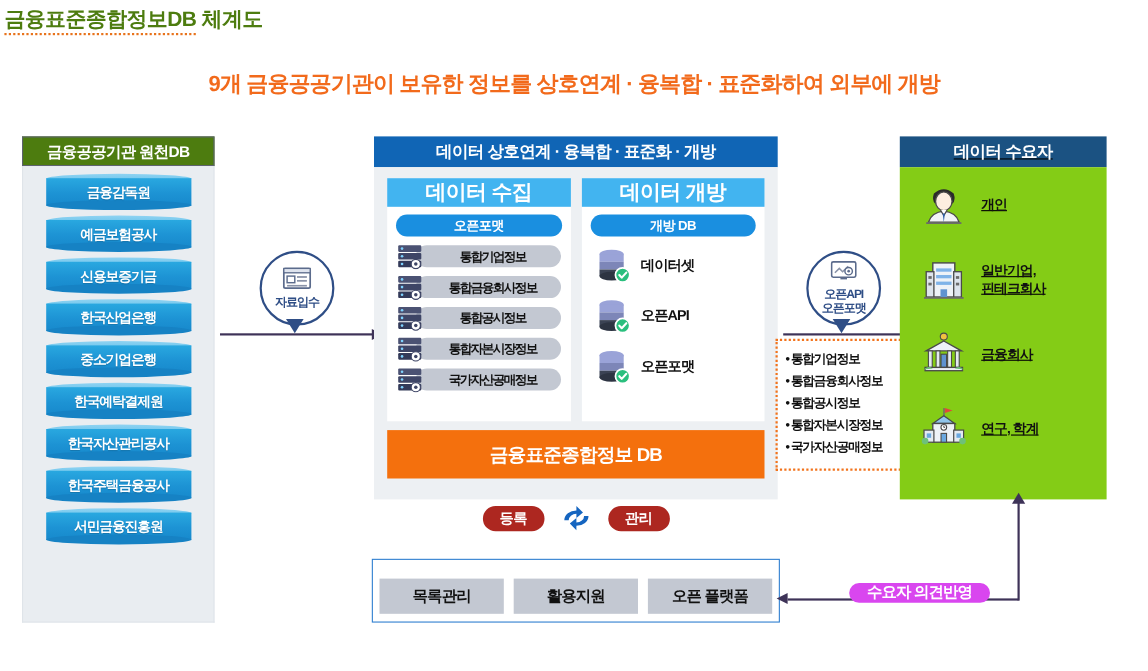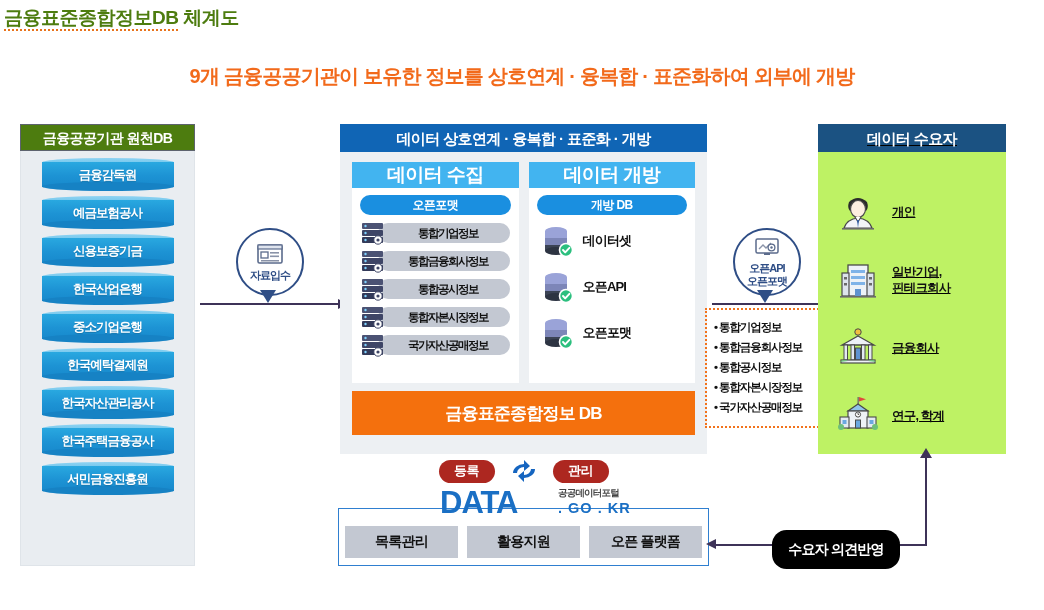--- a/index.html
+++ b/index.html
@@ -197,39 +197,39 @@
   #arrow2 .head{
     position:absolute;left:120px;top:-4px;width:0;height:0;
     border-top:5px solid transparent;border-bottom:5px solid transparent;
     border-left:10px solid #3e3358;
   }
 
   
   #right-panel{position:absolute;left:818px;top:124px;width:188px;height:406px;text-decoration:underline;}
   #right-panel .head{height:28px;background:#1b5282;font-size:15px;}
   #right-panel .body{
-    height:302px;background:#bef264;box-sizing:border-box;
-    padding:26px 0 0 0;
+    height:302px;background:#84cc16;box-sizing:border-box;
+    padding:0 0 0 0;
   }
   .cons-row{display:flex;align-items:center;height:68px;padding-left:18px;}
   .cons-row .icon{width:44px;height:44px;margin-right:12px;position:relative;}
   .cons-row .txt{font-size:12.5px;font-weight:bold;color:#111;letter-spacing:-0.8px;line-height:16px;}
 
   
   #fb-vert{position:absolute;left:925px;top:456px;width:2px;height:90px;background:#3e3358;}
   #fb-vhead{position:absolute;left:920px;top:448px;width:0;height:0;
     border-left:6px solid transparent;border-right:6px solid transparent;
     border-bottom:10px solid #3e3358;}
   #fb-horz{position:absolute;left:716px;top:544px;width:210px;height:2px;background:#3e3358;}
   #fb-hhead{position:absolute;left:706px;top:539px;width:0;height:0;
     border-top:5px solid transparent;border-bottom:5px solid transparent;
     border-right:10px solid #3e3358;}
   #fb-badge{
-    position:absolute;left:772px;top:530px;width:128px;height:39px;
-    border-radius:14.5px;background:#000000;color:#fff;font-size:14px;
+    position:absolute;left:772px;top:530px;width:128px;height:18px;
+    border-radius:14.5px;background:#d946ef;color:#fff;font-size:14px;
     font-weight:bold;display:flex;align-items:center;justify-content:center;
     letter-spacing:-0.8px;
   }
 </style>
 </head>
 <body>
 
 <div class="page">
 
   <div id="page-title">
@@ -476,25 +476,20 @@
     <span id="cycle-icon">
       <svg width="30" height="26" viewBox="0 0 30 26">
         <path d="M4 15 a11 9 0 0 1 11 -9 l0 -4 l6 6 l-6 5 l0 -4 a7 6 0 0 0 -7 6 z" fill="#1565c0"></path>
         <path d="M26 11 a11 9 0 0 1 -11 9 l0 4 l-6 -6 l6 -5 l0 4 a7 6 0 0 0 7 -6 z" fill="#1565c0"></path>
       </svg>
     </span>
     <div class="rbadge">관리</div>
   </div>
 
   <div id="datago-box"></div>
-  <div id="datago-logo">
-    <div class="data">DATA</div>
-    <div class="ko">공공데이터포털</div>
-    <div class="gokr">. GO . KR</div>
-  </div>
   <div id="datago-btns">
     <div class="gbtn">목록관리</div>
     <div class="gbtn">활용지원</div>
     <div class="gbtn">오픈 플랫폼</div>
   </div>
 
   <div class="circ-badge" id="badge-openapi">
     <span>
       <svg width="24" height="19" viewBox="0 0 24 19">
         <rect x="1" y="1" width="22" height="14" rx="1.5" fill="#fff" stroke="#5b6b8c" stroke-width="1.5"></rect>

